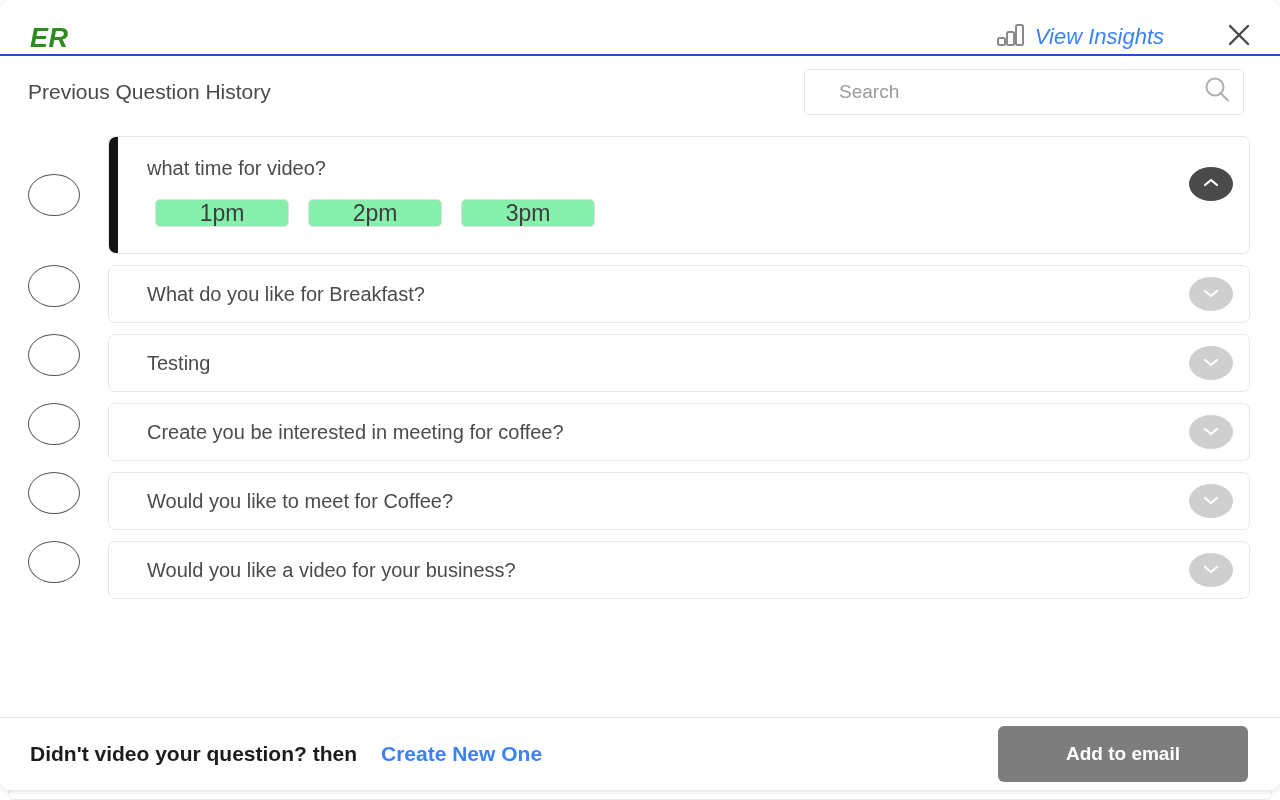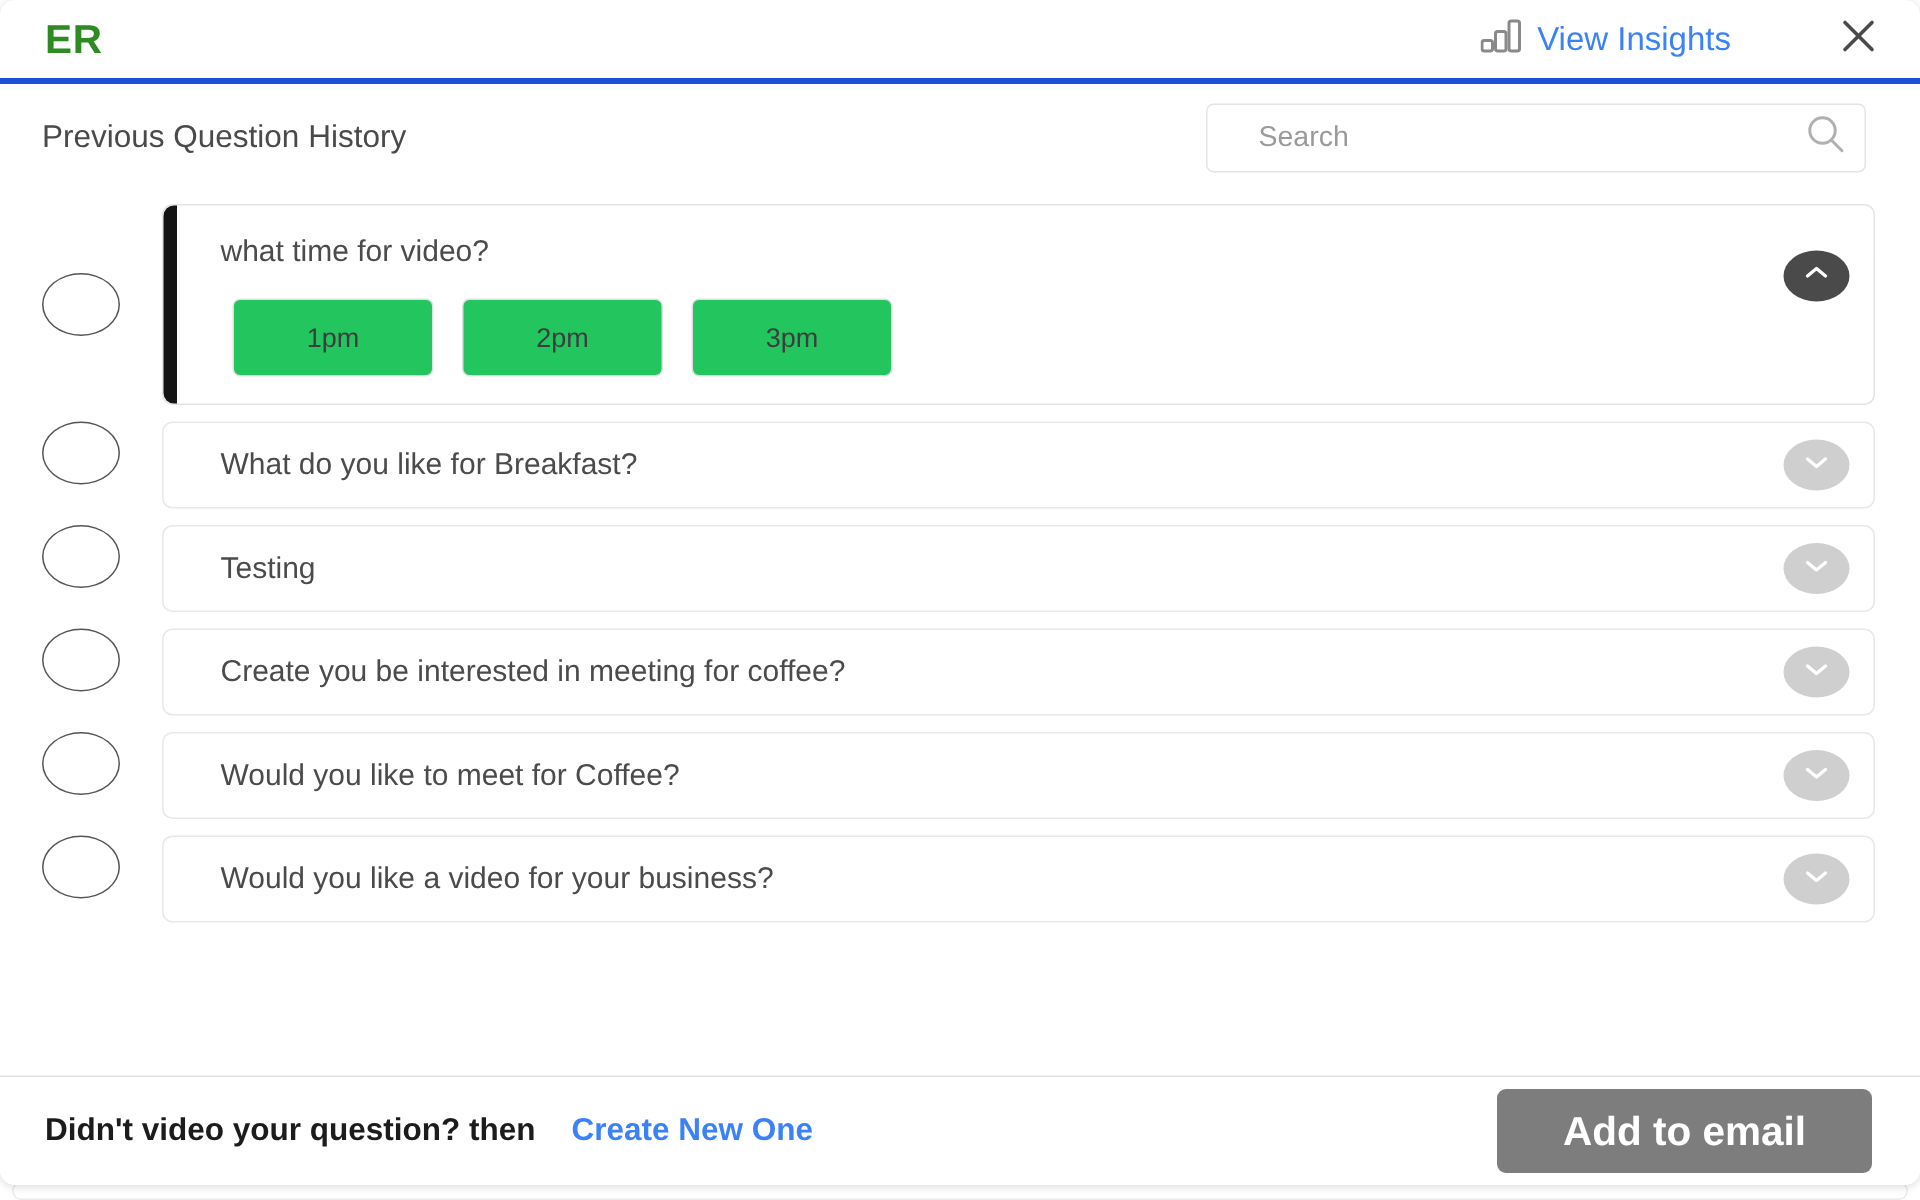--- a/index.html
+++ b/index.html
@@ -35,36 +35,37 @@
     background: #ffffff;
     border-radius: 10px;
     box-shadow: 0 1px 6px rgba(0,0,0,0.14);
     overflow: hidden;
   }
 
   
   .header {
     position: relative;
     height: 56px;
-    border-bottom: 4px solid #1d4ed8;
-    display: flex;
-    align-items: center;
+    border-bottom: 2px solid #1d4ed8;
+    display: flex;
+    align-items: flex-end;
+    font-style: italic;
   }
   .brand {
     margin-left: 30px;
     font-size: 27px;
     font-weight: bold;
     color: #2e8b21;
     letter-spacing: 0.5px;
   }
   .header-right {
     margin-left: auto;
     display: flex;
     align-items: center;
-    gap: 12px;
+    gap: 2px;
     padding-right: 24px;
   }
   .insights-link {
     display: flex;
     align-items: center;
     gap: 10px;
     cursor: pointer;
   }
   .insights-label {
     font-size: 22px;
@@ -181,26 +182,26 @@
     color: #4b4b4b;
     line-height: 1.3;
   }
   .options {
     display: flex;
     gap: 19px;
     margin-top: 18px;
     padding-left: 8px;
   }
   .chip {
-    width: 134px; height: 52px;
+    width: 134px; height: 28px;
     border: 1px solid #e0e0e0;
     border-radius: 5px;
-    background: #22c55e;
+    background: #86efac;
     display: flex; align-items: center; justify-content: center;
-    font-size: 18px;
+    font-size: 23px;
     color: #3d3d3d;
     cursor: pointer;
     font-family: "Liberation Sans", sans-serif;
   }
 
   .toggle {
     position: absolute;
     right: 16px;
     top: 50%;
     transform: translateY(-50%);
@@ -239,21 +240,21 @@
     margin-left: 24px;
   }
   .add-btn {
     margin-left: auto;
     margin-right: 32px;
     width: 250px; height: 56px;
     background: #7d7d7d;
     color: #ffffff;
     border: none;
     border-radius: 6px;
-    font-size: 27px;
+    font-size: 19px;
     font-weight: bold;
     font-family: "Liberation Sans", sans-serif;
     cursor: pointer;
   }
 </style>
 </head>
 <body>
 
 <div class="bg-page"></div>
 <div class="bg-strip"></div>

